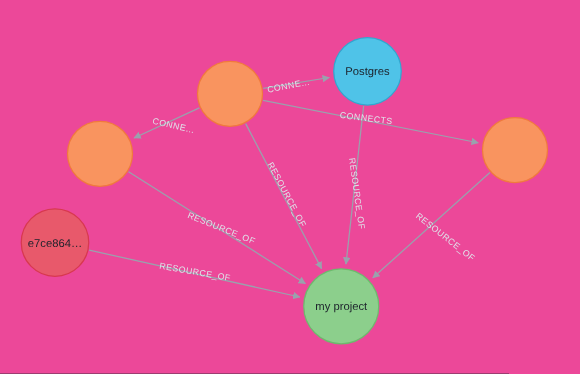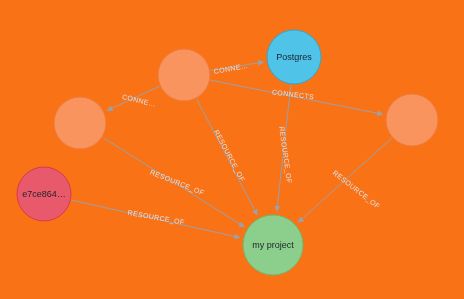--- a/index.html
+++ b/index.html
@@ -40,21 +40,21 @@
   }
   .edge-line {
     stroke: #9aa1ad;
     stroke-width: 1;
     fill: none;
   }
 </style>
 </head>
 <body>
 
-<div id="graph-root" style="background: #f97316;">
+<div id="graph-root" style="background: #ec4899;">
   <svg id="graph-svg" viewBox="0 0 464 299">
     <defs>
       <marker id="arrow" viewBox="0 0 10 10" refX="9" refY="5" markerWidth="6" markerHeight="6" orient="auto-start-reverse">
         <path d="M 0 0 L 10 5 L 0 10 z" fill="#9aa1ad"></path>
       </marker>
     </defs>
     <g id="edges-layer">
         <line x1="210.64561373823923" y1="70.6398086610154" x2="263.4068879301698" y2="62.00614561142677" class="edge-line" marker-end="url(#arrow)"></line>
         <line x1="159.4850966184878" y1="86.31457079146716" x2="107.23878153501354" y2="110.42825467614759" class="edge-line" marker-end="url(#arrow)"></line>
         <line x1="210.48899876346314" y1="80.22809186120983" x2="382.5677791517076" y2="114.1910090431002" class="edge-line" marker-end="url(#arrow)"></line>

